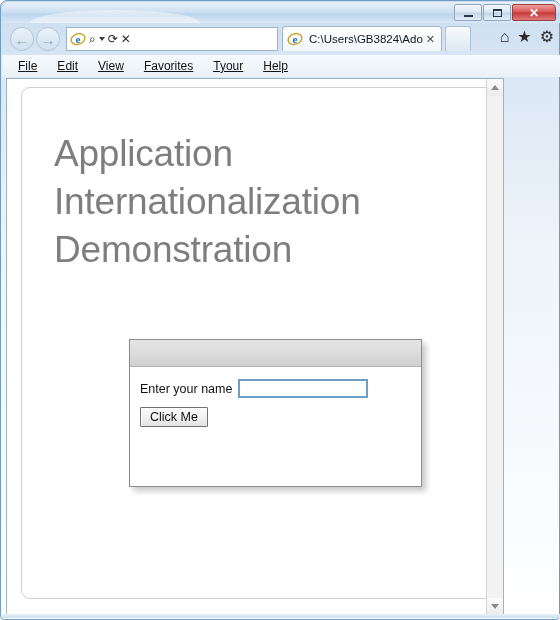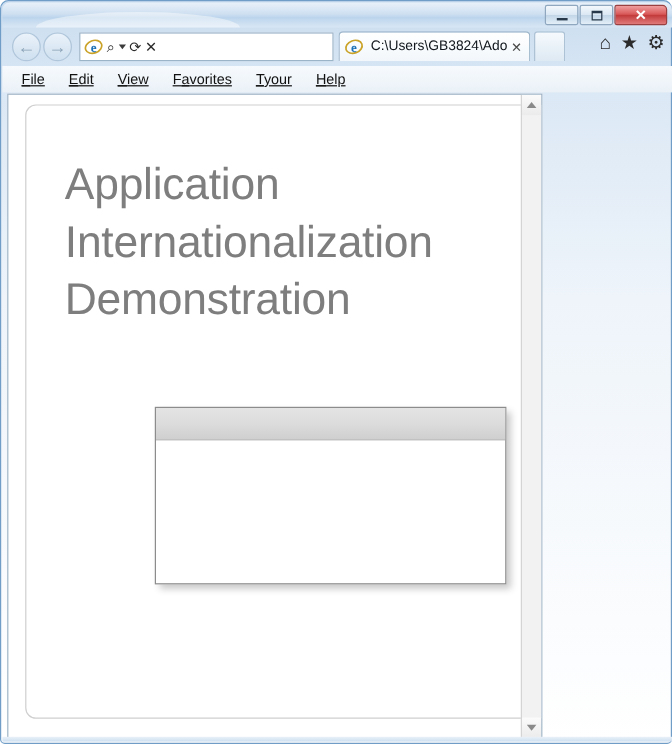--- a/index.html
+++ b/index.html
@@ -214,21 +214,21 @@
     line-height: 1;
     white-space: nowrap;
     text-decoration: underline;
   }
   .menuitem u { text-decoration: underline; }
 
   
   #viewport {
     position: absolute;
     left: 5px; top: 77px;
-    width: 446px; height: 538px;
+    width: 498px; height: 538px;
     box-sizing: border-box;
     background: #ffffff;
     border: 1px solid #9fb3c6;
     overflow: hidden;
   }
 
   
   #scrollbar {
     position: absolute;
     right: 0; top: 0;
@@ -451,20 +451,27 @@
   </div>
 
   <div id="viewport">
 
     <div id="page-card">
 
       <h1 id="heading">Application Internationalization Demonstration</h1>
 
       <div id="form-panel">
         <div id="panel-header"></div>
+        <div id="panel-body">
+          <div class="field-row">
+            <span class="field-label">Enter your name</span>
+            <input id="name-input" type="text" value="" placeholder="" style="">
+          </div>
+          <button id="click-button">Click Me</button>
+        </div>
       </div>
 
 
     </div>
 
     <div id="scrollbar">
       <div class="sb-arrow sb-up">
         <span class="tri-up"></span>
       </div>
       <div class="sb-arrow sb-dn">

